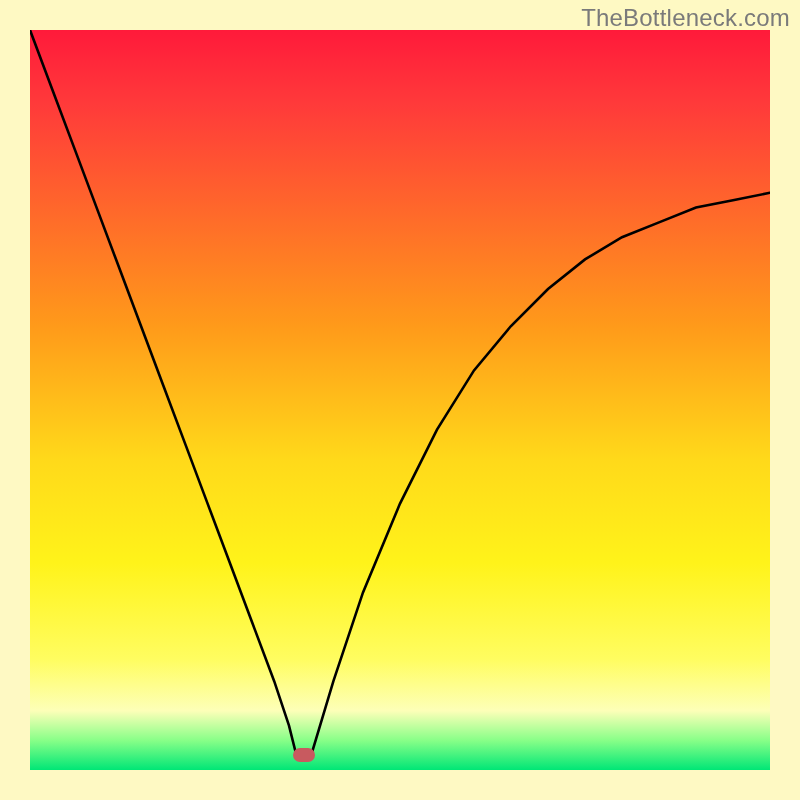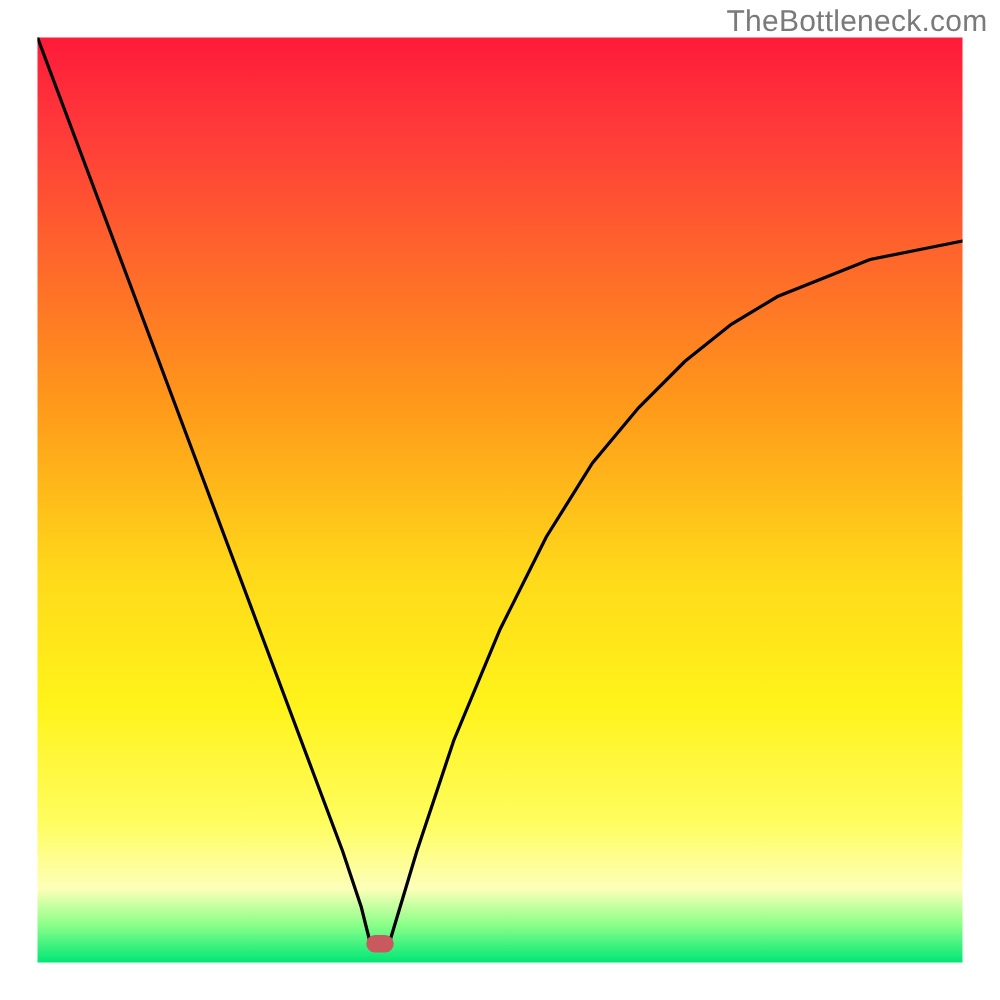--- a/index.html
+++ b/index.html
@@ -10,21 +10,21 @@
     background: #000;
     overflow: hidden;
     font-family: Arial, Helvetica, sans-serif;
   }
   .frame {
     position: absolute;
     left: 0;
     top: 0;
     width: 800px;
     height: 800px;
-    background: #ffffff;
+    background: #fef9c3;
   }
   .plot-area {
     position: absolute;
     left: 30px;
     top: 30px;
     width: 740px;
     height: 740px;
     
     background: linear-gradient(
       to bottom,

